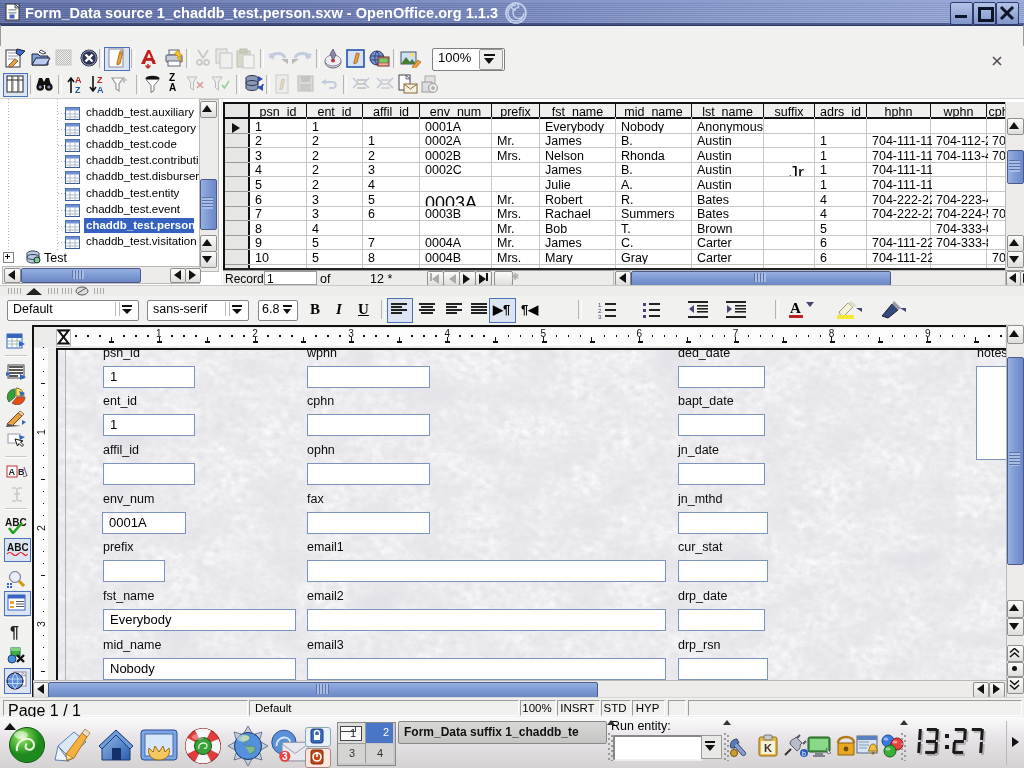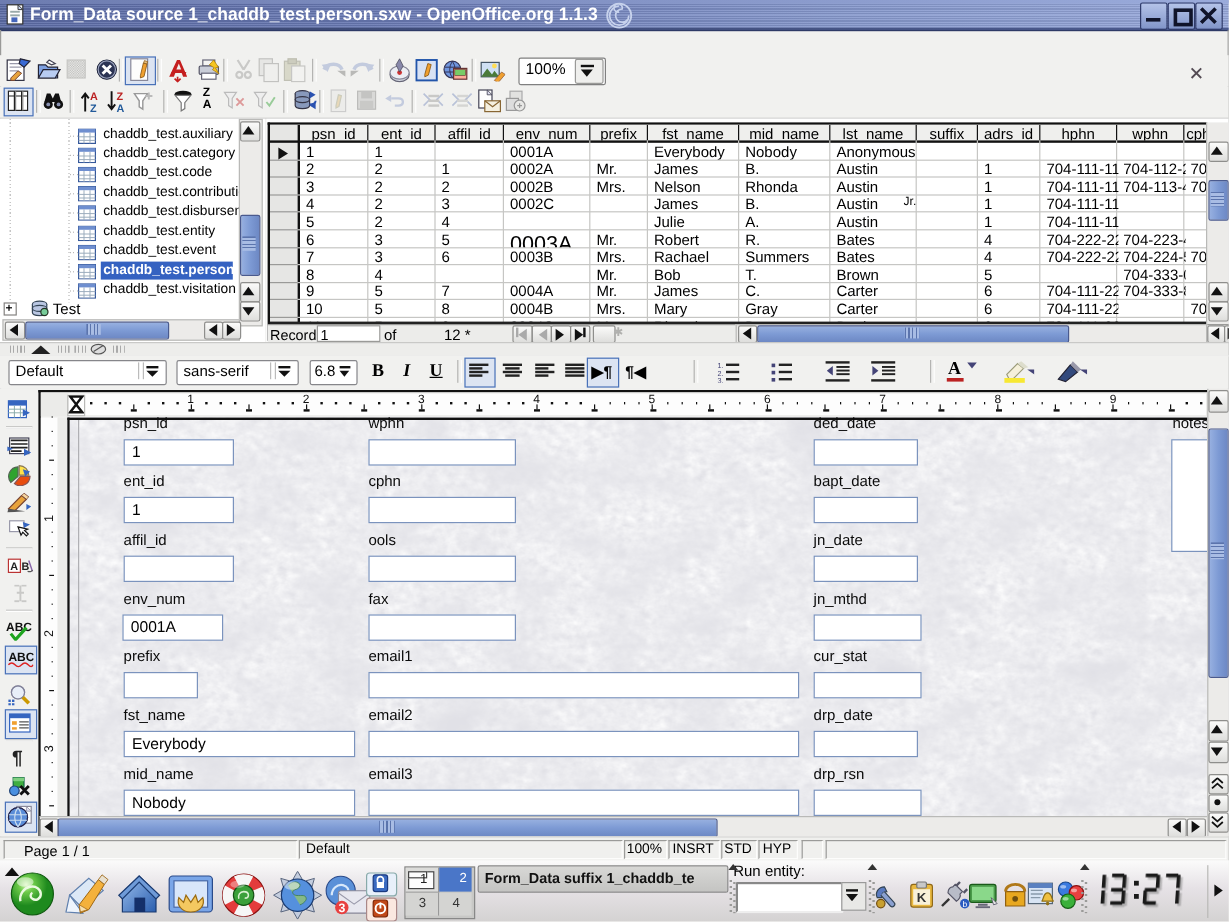--- a/index.html
+++ b/index.html
@@ -422,21 +422,21 @@
 <div class="ab" style="left:767px;top:44.7px;width:27px;height:13px;font-size:12.5px;overflow:hidden;white-space:nowrap">704-999-2222</div>
 <div class="ab" style="left:0;top:72.4px;width:23px;height:1px;background:#9a9a98"></div>
 <div class="ab" style="left:23px;top:72.4px;width:757px;height:1px;background:#c6c6c4"></div>
 <div class="ab" style="left:30px;top:59.3px;width:53px;height:13px;font-size:12.5px;overflow:hidden;white-space:nowrap">4</div>
 <div class="ab" style="left:87px;top:59.3px;width:52px;height:13px;font-size:12.5px;overflow:hidden;white-space:nowrap">2</div>
 <div class="ab" style="left:143px;top:59.3px;width:53px;height:13px;font-size:12.5px;overflow:hidden;white-space:nowrap">3</div>
 <div class="ab" style="left:200px;top:59.3px;width:68px;height:13px;font-size:12.5px;overflow:hidden;white-space:nowrap">0002C</div>
 <div class="ab" style="left:320px;top:59.3px;width:72px;height:13px;font-size:12.5px;overflow:hidden;white-space:nowrap">James</div>
 <div class="ab" style="left:396px;top:59.3px;width:72px;height:13px;font-size:12.5px;overflow:hidden;white-space:nowrap">B.</div>
 <div class="ab" style="left:472px;top:59.3px;width:68px;height:13px;font-size:12.5px;overflow:hidden;white-space:nowrap">Austin</div>
-<div class="ab" style="left:528px;top:59.3px;width:47px;height:13px;font-size:10px;overflow:hidden;white-space:nowrap">Jr.</div>
+<div class="ab" style="left:564px;top:59.3px;width:47px;height:13px;font-size:18px;overflow:hidden;white-space:nowrap">Jr.</div>
 <div class="ab" style="left:595px;top:59.3px;width:48px;height:13px;font-size:12.5px;overflow:hidden;white-space:nowrap">1</div>
 <div class="ab" style="left:647px;top:59.3px;width:60px;height:13px;font-size:12.5px;overflow:hidden;white-space:nowrap">704-111-1111</div>
 <div class="ab" style="left:0;top:87.0px;width:23px;height:1px;background:#9a9a98"></div>
 <div class="ab" style="left:23px;top:87.0px;width:757px;height:1px;background:#c6c6c4"></div>
 <div class="ab" style="left:30px;top:73.9px;width:53px;height:13px;font-size:12.5px;overflow:hidden;white-space:nowrap">5</div>
 <div class="ab" style="left:87px;top:73.9px;width:52px;height:13px;font-size:12.5px;overflow:hidden;white-space:nowrap">2</div>
 <div class="ab" style="left:143px;top:73.9px;width:53px;height:13px;font-size:12.5px;overflow:hidden;white-space:nowrap">4</div>
 <div class="ab" style="left:320px;top:73.9px;width:72px;height:13px;font-size:12.5px;overflow:hidden;white-space:nowrap">Julie</div>
 <div class="ab" style="left:396px;top:73.9px;width:72px;height:13px;font-size:12.5px;overflow:hidden;white-space:nowrap">A.</div>
 <div class="ab" style="left:472px;top:73.9px;width:68px;height:13px;font-size:12.5px;overflow:hidden;white-space:nowrap">Austin</div>
@@ -920,21 +920,21 @@
 <div class="lbl" style="left:47px;top:193.3px">prefix</div>
 <div class="fld" style="left:47px;top:213.4px;width:54px;height:20px"></div>
 <div class="lbl" style="left:47px;top:242.0px">fst_name</div>
 <div class="fld" style="left:47px;top:262.1px;width:185px;height:20px">Everybody</div>
 <div class="lbl" style="left:47px;top:290.7px">mid_name</div>
 <div class="fld" style="left:47px;top:310.8px;width:185px;height:20px">Nobody</div>
 <div class="lbl" style="left:251px;top:-1.5px">wphn</div>
 <div class="fld" style="left:251px;top:18.6px;width:115px;height:20px"></div>
 <div class="lbl" style="left:251px;top:47.2px">cphn</div>
 <div class="fld" style="left:251px;top:67.3px;width:115px;height:20px"></div>
-<div class="lbl" style="left:251px;top:95.9px">ools</div>
+<div class="lbl" style="left:251px;top:95.9px">ophn</div>
 <div class="fld" style="left:251px;top:116.0px;width:115px;height:20px"></div>
 <div class="lbl" style="left:251px;top:144.6px">fax</div>
 <div class="fld" style="left:251px;top:164.7px;width:115px;height:20px"></div>
 <div class="lbl" style="left:251px;top:193.3px">email1</div>
 <div class="fld" style="left:251px;top:213.4px;width:351px;height:20px"></div>
 <div class="lbl" style="left:251px;top:242.0px">email2</div>
 <div class="fld" style="left:251px;top:262.1px;width:351px;height:20px"></div>
 <div class="lbl" style="left:251px;top:290.7px">email3</div>
 <div class="fld" style="left:251px;top:310.8px;width:351px;height:20px"></div>
 <div class="lbl" style="left:622px;top:-1.5px">ded_date</div>
@@ -979,21 +979,21 @@
 <div class="ab" style="left:48px;top:358px;width:548px;height:14px;background:linear-gradient(180deg,#97b0e0,#7d9ad4 50%,#6d88c4);border:1px solid #4a5a8e;border-radius:2px"></div>
 <div class="ab" style="left:316px;top:360px;width:13px;height:10px;background:repeating-linear-gradient(90deg,#5b74ad 0 1px,#a8bce4 1px 3px)"></div>
 <div class="ab" style="left:973px;top:358px;width:14px;height:14px;background:linear-gradient(180deg,#fbfbfa,#dededc);border:1px solid #8e8e8c;border-radius:2px"></div>
 <div class="arr ab" style="left:977px;top:360px;border-top:5px solid transparent;border-bottom:5px solid transparent;border-right:7px solid #111"></div>
 <div class="ab" style="left:989px;top:358px;width:14px;height:14px;background:linear-gradient(180deg,#fbfbfa,#dededc);border:1px solid #8e8e8c;border-radius:2px"></div>
 <div class="arr ab" style="left:993px;top:360px;border-top:5px solid transparent;border-bottom:5px solid transparent;border-left:7px solid #111"></div>
 </div>
 
 <div class="ab" id="statusbar" style="left:0;top:697px;width:1024px;height:20px;background:#f0f0ee;border-top:1px solid #d8d8d6">
 <div class="ab" style="left:3px;top:2px;width:243px;height:14px;border:1px solid;border-color:#9b9b99 #fdfdfc #fdfdfc #9b9b99"></div>
-      <div class="ab" style="left:20px;top:4px;font-size:12px;white-space:nowrap">Page 1 / 1</div>
+      <div class="ab" style="left:8px;top:4px;font-size:16px;white-space:nowrap">Page 1 / 1</div>
 <div class="ab" style="left:249px;top:2px;width:268px;height:14px;border:1px solid;border-color:#9b9b99 #fdfdfc #fdfdfc #9b9b99"></div>
       <div class="ab" style="left:255px;top:4px;font-size:11.5px;white-space:nowrap">Default</div>
 <div class="ab" style="left:520px;top:2px;width:34px;height:14px;border:1px solid;border-color:#9b9b99 #fdfdfc #fdfdfc #9b9b99"></div>
       <div class="ab" style="left:520px;top:4px;width:34px;text-align:center;font-size:11.5px">100%</div>
 <div class="ab" style="left:557px;top:2px;width:41px;height:14px;border:1px solid;border-color:#9b9b99 #fdfdfc #fdfdfc #9b9b99"></div>
       <div class="ab" style="left:557px;top:4px;width:41px;text-align:center;font-size:11.5px">INSRT</div>
 <div class="ab" style="left:601px;top:2px;width:28px;height:14px;border:1px solid;border-color:#9b9b99 #fdfdfc #fdfdfc #9b9b99"></div>
       <div class="ab" style="left:601px;top:4px;width:28px;text-align:center;font-size:11.5px">STD</div>
 <div class="ab" style="left:632px;top:2px;width:31px;height:14px;border:1px solid;border-color:#9b9b99 #fdfdfc #fdfdfc #9b9b99"></div>
       <div class="ab" style="left:632px;top:4px;width:31px;text-align:center;font-size:11.5px">HYP</div>

